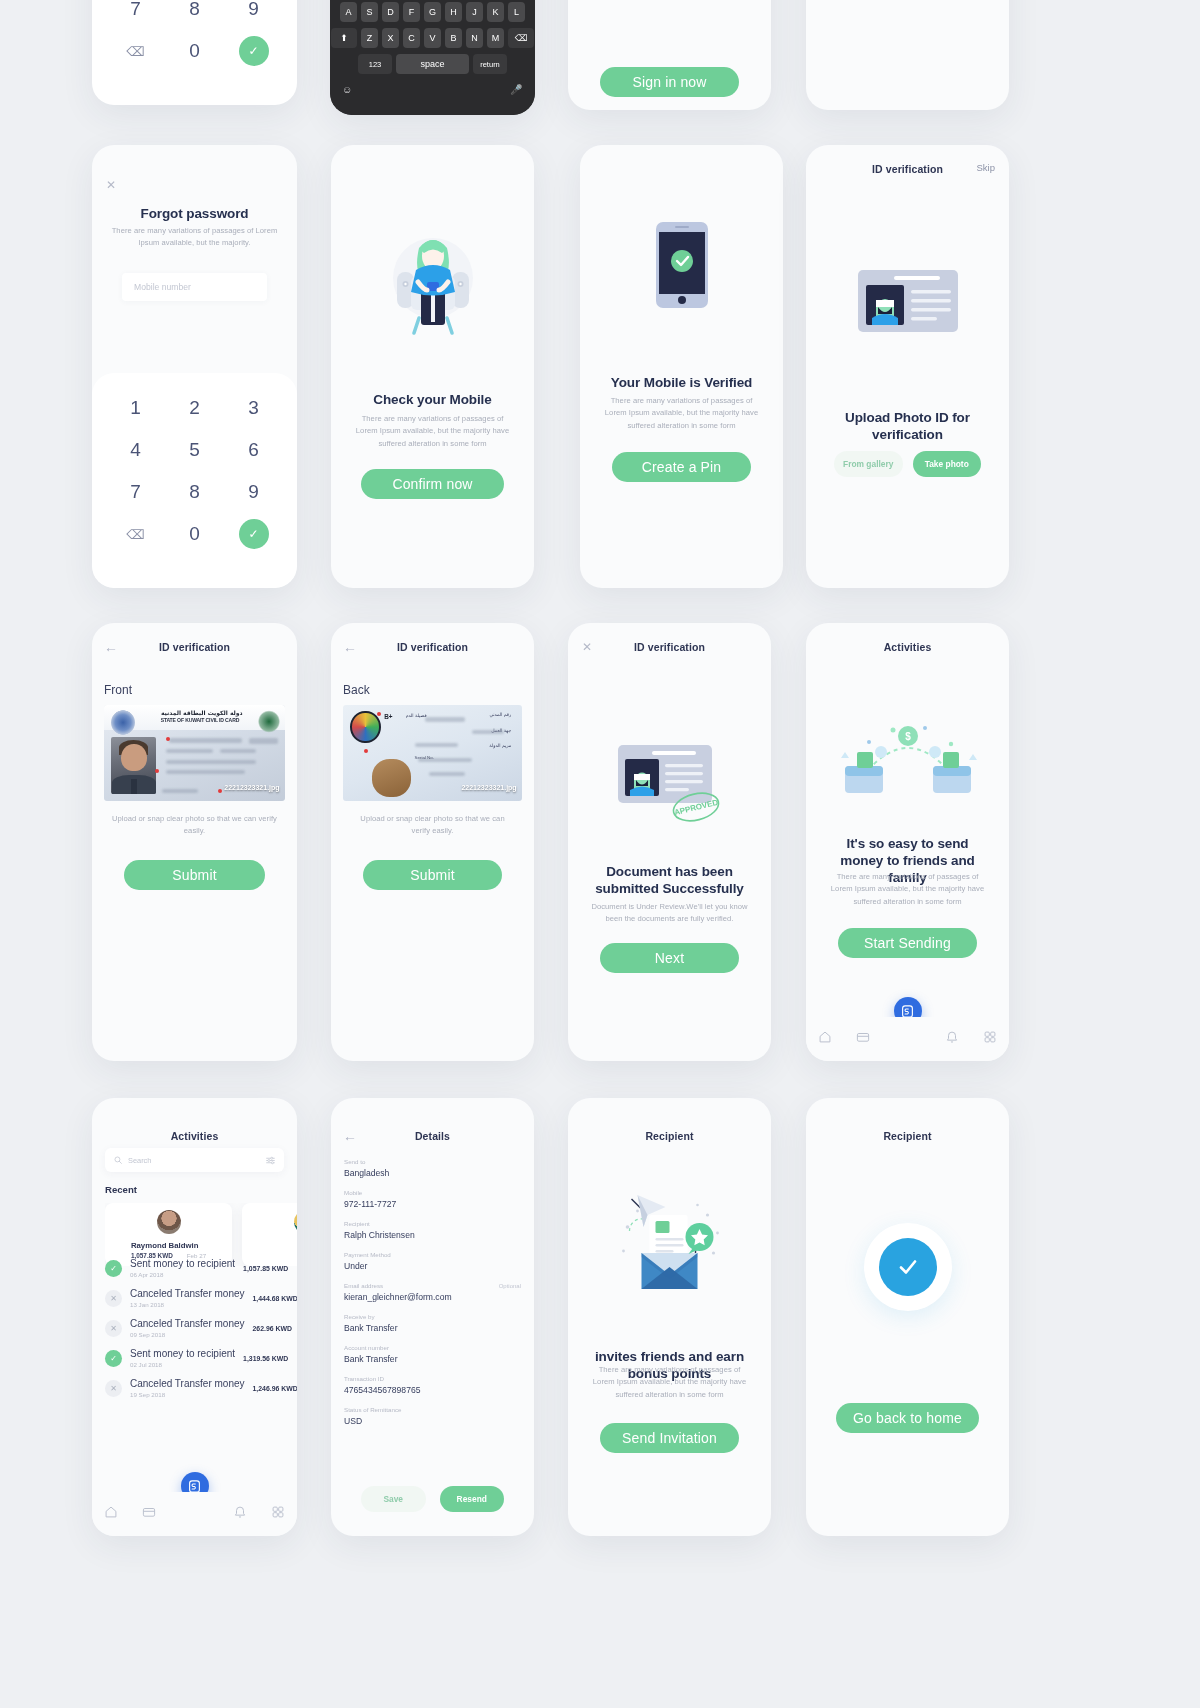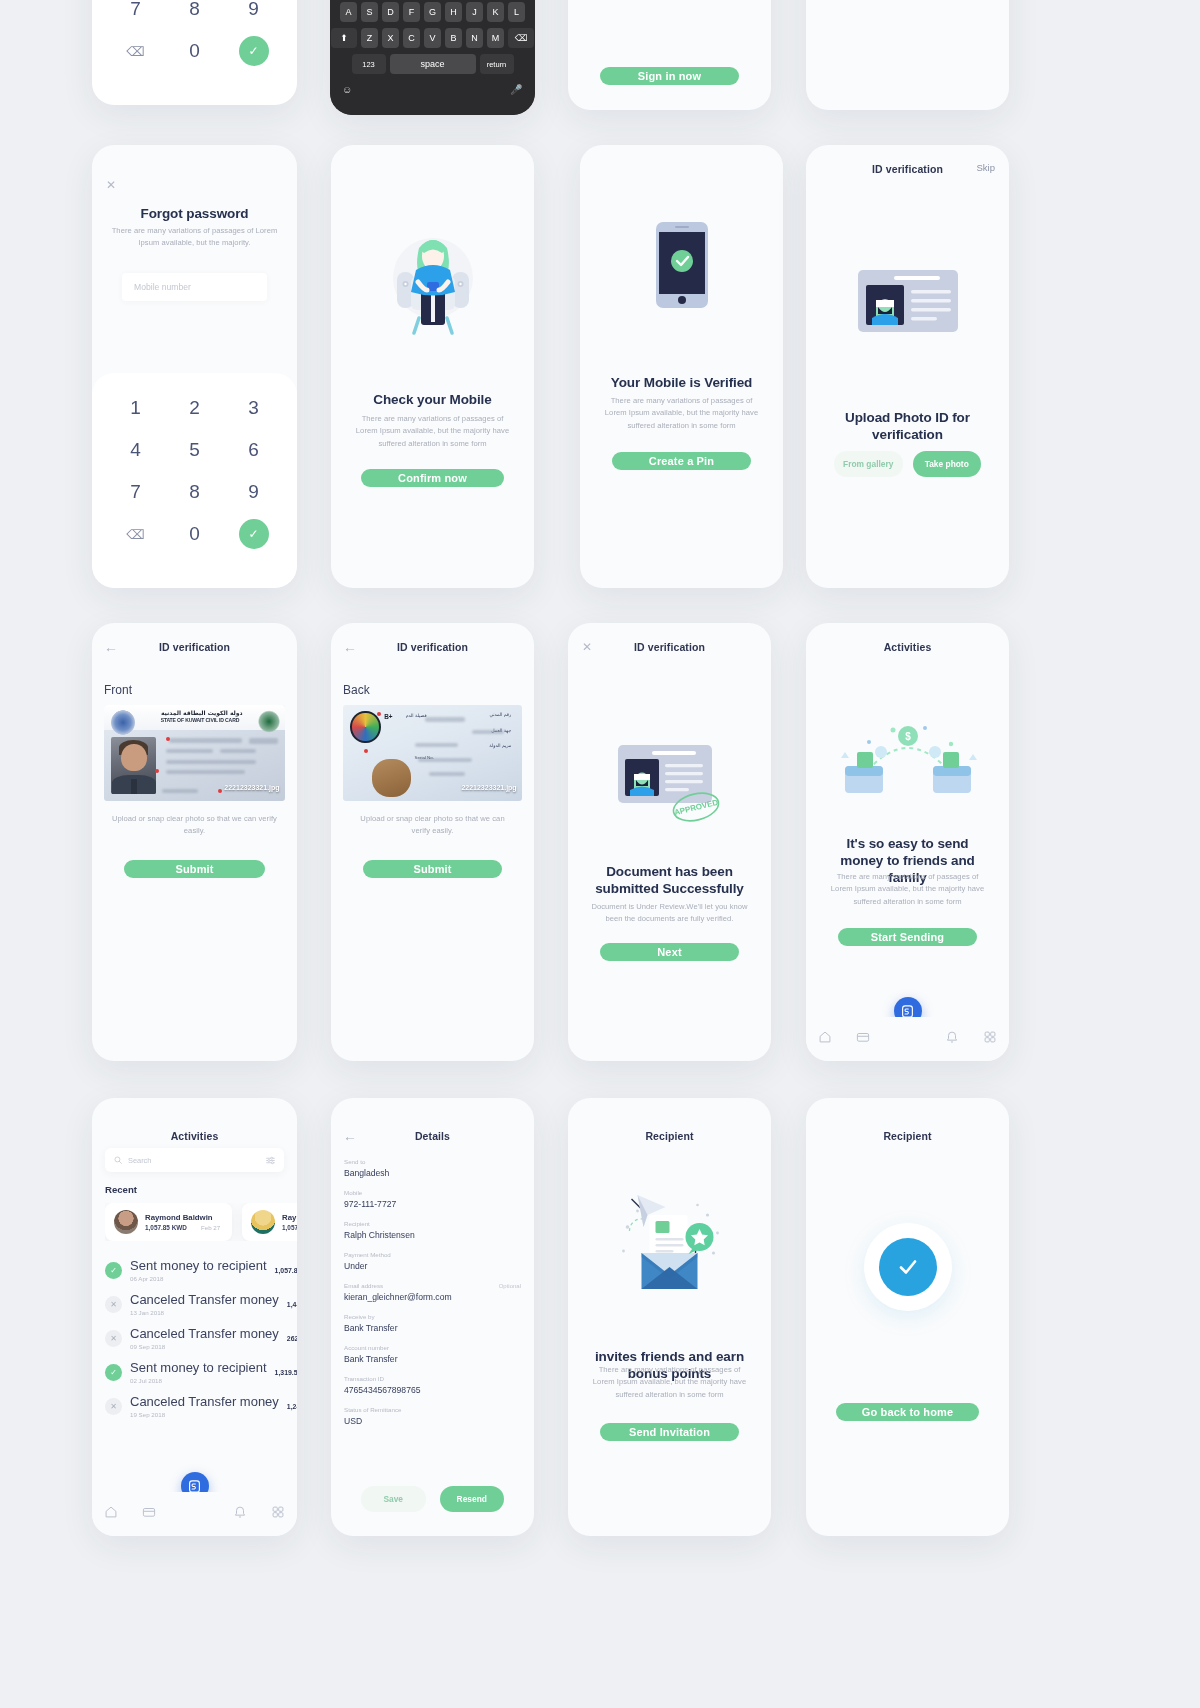--- a/index.html
+++ b/index.html
@@ -46,21 +46,21 @@
     font-size: 13.5px; font-weight: 700; color: #26304f;
     text-align: center; line-height: 17px; letter-spacing: -.1px;
   }
   p.sub {
     font-size: 7.6px; color: #a9aeba; text-align: center;
     line-height: 12.4px; letter-spacing: .05px;
   }
   .btn {
     display: flex; align-items: center; justify-content: center;
     background: #6fcf97; color: #fff; border-radius: 22px;
-    font-size: 11px; font-weight: 700; height: 18px;
+    font-size: 14px; font-weight: 400; height: 30px;
     letter-spacing: .15px; border: none; cursor: pointer;
   }
 
   
   .keypad { display: grid; grid-template-columns: repeat(3, 1fr); }
   .key {
     display: flex; align-items: center; justify-content: center;
     font-size: 19px; color: #4b5476; font-weight: 400;
     height: 42px; cursor: pointer; font-family: "Liberation Sans", sans-serif;
   }
@@ -78,21 +78,21 @@
     left: 0; right: 0;
   }
   .kb-row { display: flex; justify-content: center; gap: 4px; margin-bottom: 6px; }
   .kb-key {
     background: #4a4a4c; border-radius: 4px;
     color: #fff; font-size: 9px; display: flex;
     align-items: center; justify-content: center;
     width: 17px; height: 20px; cursor: pointer;
   }
   .kb-key.wide { width: 26px; background: #3a3a3c; }
-  .kb-key.space { width: 86px; background: #4a4a4c; }
+  .kb-key.space { width: 73px; background: #4a4a4c; }
   .kb-key.fn { width: 34px; background: #3a3a3c; font-size: 7.5px; }
   .kb-bottom { display: flex; justify-content: space-between;
     padding: 4px 12px 0; color: #cfcfd2; font-size: 10px; }
 
   
   .input {
     background: #fff; border-radius: 4px; height: 28px;
     display: flex; align-items: center; padding: 0 12px;
     font-size: 8.6px; color: #c3c7d2;
     box-shadow: 0 1px 6px rgba(50,60,90,.045);
@@ -198,36 +198,37 @@
     display:flex; align-items:center; justify-content:center;
     color:#fff; font-size:11px; font-weight:700;
     box-shadow:0 4px 12px rgba(47,108,224,.38);
   }
 
   
   .recent-card {
     background:#fff; border-radius:8px; padding:7px 9px;
     display:flex; align-items:center; gap:7px;
     box-shadow:0 3px 12px rgba(50,60,90,.07);
+    flex-direction:column;
   }
   .avatar { width:24px;height:24px;border-radius:50%; flex:0 0 auto; }
   .rc-name { font-size:7.8px; font-weight:700; color:#2e3553; white-space:nowrap;}
   .rc-meta { display:flex; gap:14px; align-items:baseline; margin-top:2px;}
   .rc-amt { font-size:6.4px;font-weight:700;color:#3b4260; }
   .rc-date { font-size:6.2px;color:#b6bac6; }
 
   .txn { display:flex; align-items:center; gap:8px; margin-bottom:10px; }
   .txn-dot {
     width:17px;height:17px;border-radius:50%;flex:0 0 auto;
     display:flex;align-items:center;justify-content:center;
     font-size:8px;color:#fff;
   }
   .txn-dot.ok { background:#6fcf97; }
   .txn-dot.no { background:#eceef2; color:#aab0bd; }
-  .txn-label { font-size:13px;color:#3b4260;font-weight:400; white-space:nowrap;}
+  .txn-label { font-size:10px;color:#3b4260;font-weight:400; white-space:nowrap;}
   .txn-date { font-size:6.2px;color:#b6bac6;margin-top:2px;}
   .txn-amt { font-size:6.9px;font-weight:700;color:#2e3553;margin-left:auto;white-space:nowrap;}
 
   
   .drow { margin-bottom: 11px; position:relative; }
   .dlabel { font-size:6.2px; color:#b6bac6; margin-bottom:3px;}
   .dvalue { font-size:8.6px; color:#343c5c; font-weight:400;}
   .doptional { position:absolute; right:0; top:1px; font-size:6px; color:#c2c6d1;}
 
   .pill {

